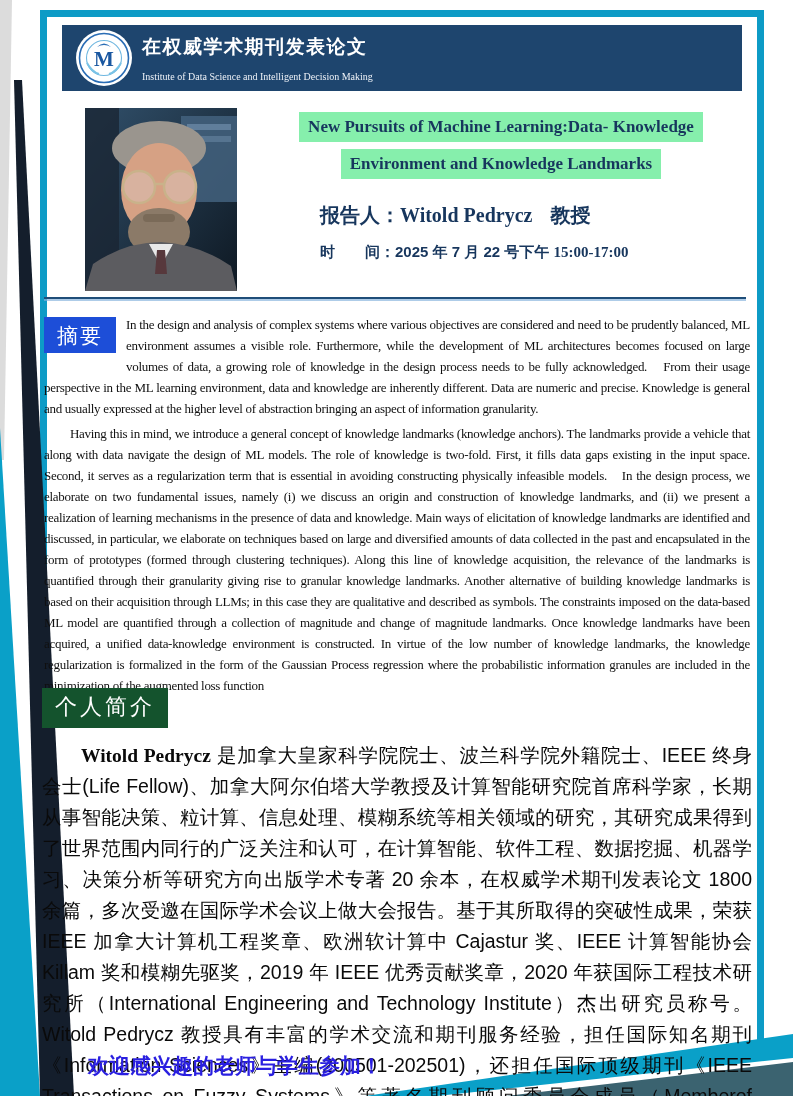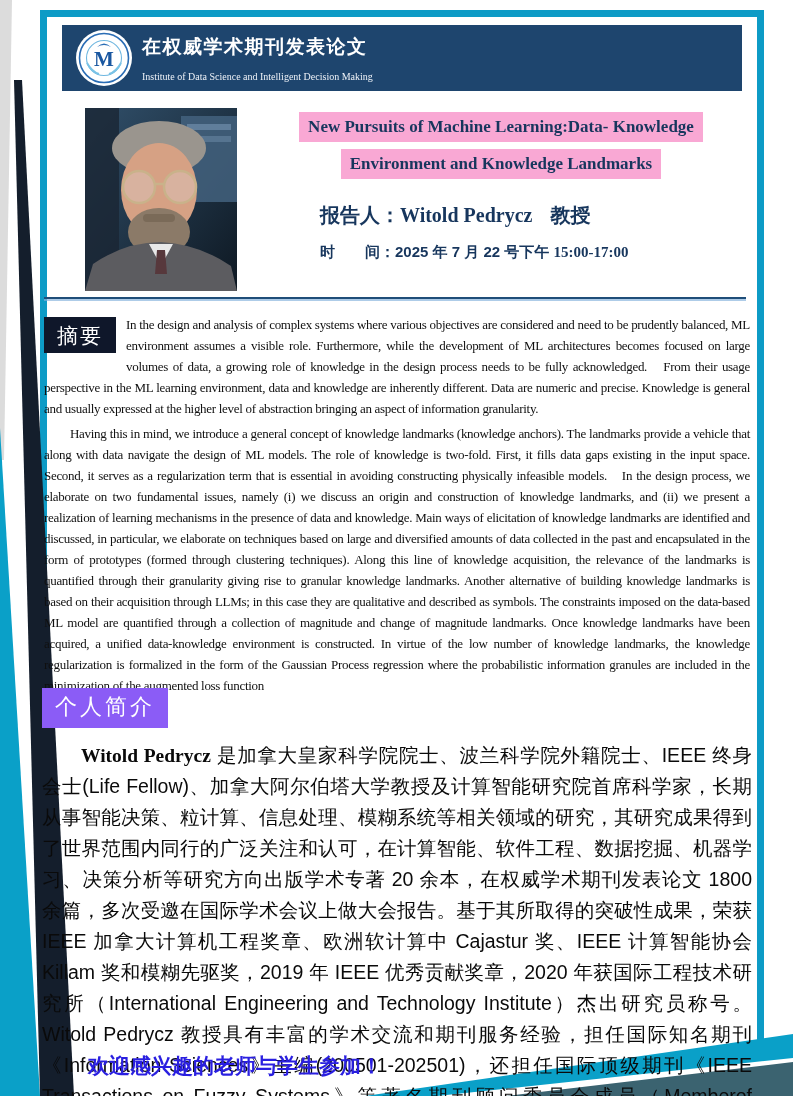--- a/index.html
+++ b/index.html
@@ -27,43 +27,43 @@
   .school-cn{font-size:20px;font-weight:bold;letter-spacing:1px;white-space:nowrap;}
   .school-en{font-size:9.5px;margin-top:4px;white-space:nowrap;color:#e9eef5;}
   .inst-block{}
   .inst-cn{font-size:19px;font-weight:bold;letter-spacing:1.5px;white-space:nowrap;}
   .inst-en{font-family:"Liberation Serif",serif;font-size:10px;margin-top:11px;white-space:nowrap;color:#eef2f8;}
   
   .photo{position:absolute;left:85px;top:108px;width:152px;height:183px;z-index:4;}
   
   .titleblock{position:absolute;left:256px;top:112px;width:490px;z-index:4;text-align:center;
               font-family:"Liberation Serif",serif;font-weight:bold;font-size:17px;color:#17365d;}
-  .title-line{display:inline-block;background:#f9a8d4;padding:5px 9px;margin-bottom:7px;line-height:20px;}
+  .title-line{display:inline-block;background:#86efac;padding:5px 9px;margin-bottom:7px;line-height:20px;}
   
   .meta{position:absolute;left:320px;top:202px;z-index:4;color:#17365d;font-weight:bold;}
   .meta-speaker{font-size:20px;margin-bottom:14px;white-space:nowrap;}
   .meta-speaker .en{font-family:"Liberation Serif",serif;}
   .meta-speaker .sp{display:inline-block;width:18px;}
   .meta-row{font-size:15px;margin-bottom:5px;white-space:nowrap;}
   .meta-row .en{font-family:"Liberation Serif",serif;}
   
   .divider{position:absolute;left:44px;top:297px;width:702px;height:0;z-index:4;
            border-top:2.5px solid #1f4e79;box-shadow:0 2px 0 rgba(130,176,220,.65);}
   
   .abstract{position:absolute;left:44px;top:314px;width:706px;z-index:4;
             font-family:"Liberation Serif",serif;font-size:13px;line-height:21px;
             letter-spacing:-0.3px;text-align:justify;color:#101010;}
-  .abs-badge{float:left;width:72px;height:36px;margin:3px 10px 22px 0;background:#0f172a;
+  .abs-badge{float:left;width:72px;height:36px;margin:3px 10px 22px 0;background:#1d4ed8;
              color:#fff;font-family:"Liberation Sans",sans-serif;font-size:21px;
              display:flex;align-items:center;justify-content:center;letter-spacing:2px;}
   .abstract p{margin:0;}
   .abstract p + p{margin-top:4px;text-indent:2em;}
   
   .bio{position:absolute;left:42px;top:688px;width:710px;z-index:4;}
-  .bio-badge{display:inline-block;background:#8b5cf6;color:#fff;font-size:22px;
+  .bio-badge{display:inline-block;background:#14532d;color:#fff;font-size:22px;
              padding:4px 13px 6px 13px;letter-spacing:3px;margin-bottom:12px;}
   .bio-text{margin:0;font-size:19.5px;line-height:31px;text-align:justify;text-indent:2em;color:#0a0a0a;}
   .bio-text .lead{font-family:"Liberation Serif",serif;font-weight:bold;}
   
   .welcome{position:absolute;left:88px;top:1052px;z-index:5;font-size:21px;font-weight:bold;
            color:#2a1fe0;white-space:nowrap;text-align:center;}
 </style>
 </head>
 <body>
 

